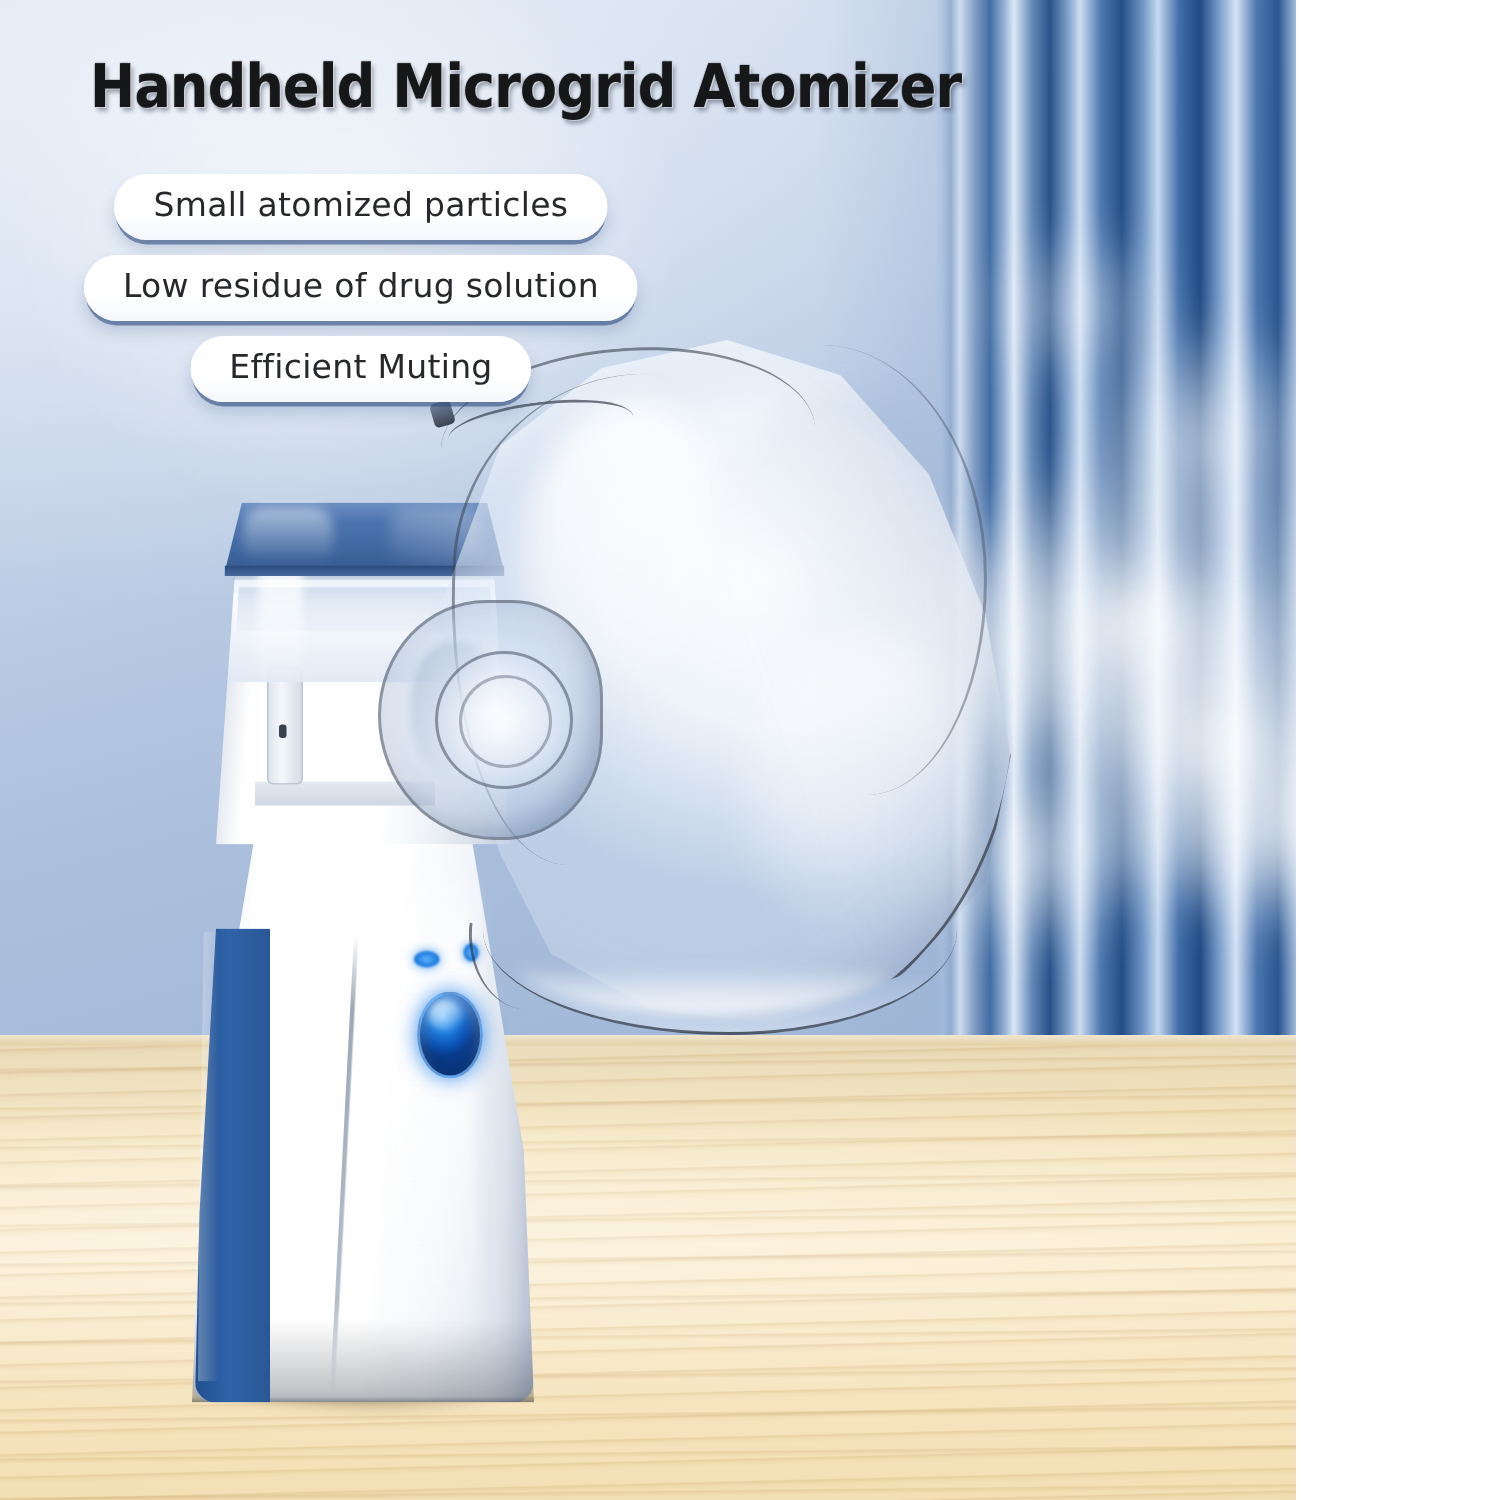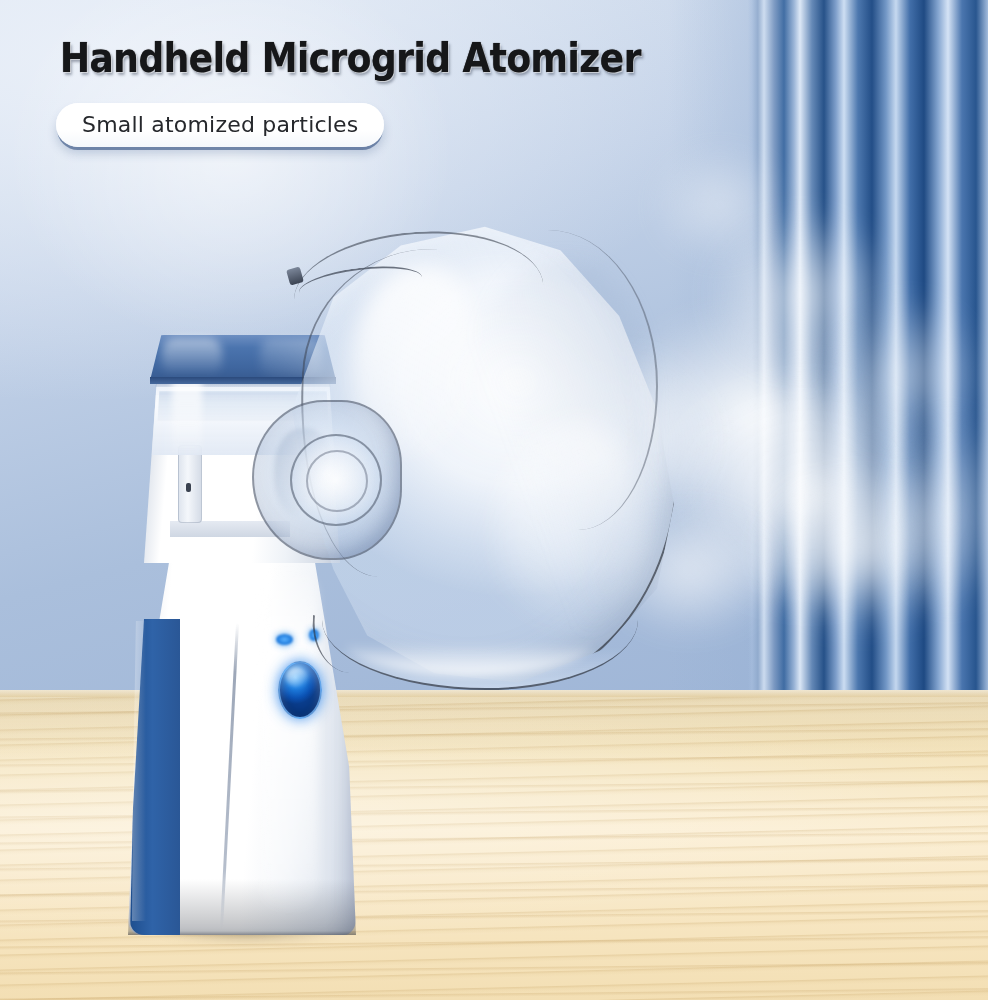--- a/index.html
+++ b/index.html
@@ -1,21 +1,21 @@
 <!DOCTYPE html>
 <html><head>
 <meta charset="utf-8">
 <style>
   * { margin:0; padding:0; box-sizing:border-box; }
   html,body { width:1000px; height:1000px; overflow:hidden; background:#fff; }
   body { font-family:"Liberation Sans", sans-serif; }
 
   #stage {
     position:relative;
-    width:988px; height:1000px;
+    width:864px; height:1000px;
     overflow:hidden;
     text-align:center;
   }
 
   
   .wall {
     position:absolute; left:0; top:0; width:1000px; height:700px;
     background:
       radial-gradient(120% 90% at 8% 8%, #e9eff8 0%, rgba(233,239,248,0) 55%),
       linear-gradient(165deg, #dbe5f2 0%, #c3d2e8 32%, #aabfdc 62%, #9db4d6 100%);
@@ -366,21 +366,21 @@
     transform:scaleX(0.90);
     transform-origin:left top;
     white-space:nowrap;
     text-shadow:
       1px 1px 0 rgba(255,255,255,0.55),
       2px 3px 3px rgba(35,45,65,0.40),
       0 0 1px rgba(0,0,0,0.9);
   }
 
   
-  .pills { position:absolute; left:56px; top:103px; }
+  .pills { position:absolute; left:56px; top:116px; }
   .pill {
     position:relative;
     display:inline-block;
     height:44px; line-height:44px;
     padding:0 26px;
     margin-bottom:10px;
     border-radius:24px;
     background:linear-gradient(180deg,#ffffff 0%, #ffffff 62%, #f4f7fb 100%);
     color:#26282c;
     font-family:"DejaVu Sans", sans-serif;
@@ -470,15 +470,17 @@
     <div class="throat-ring2"></div>
     <div class="mask-lip"></div>
     <div class="mask-lip-hl"></div>
     <div class="mask-tail"></div>
   </div>
 
   <div class="title">Handheld Microgrid Atomizer</div>
 
   <div class="pills">
     <div class="pill-row"><span class="pill">Small atomized particles</span></div>
+    <div class="pill-row"><span class="pill">Low residue of drug solution</span></div>
+    <div class="pill-row"><span class="pill">Efficient Muting</span></div>
   </div>
 
 </div>
 
 </body></html>

